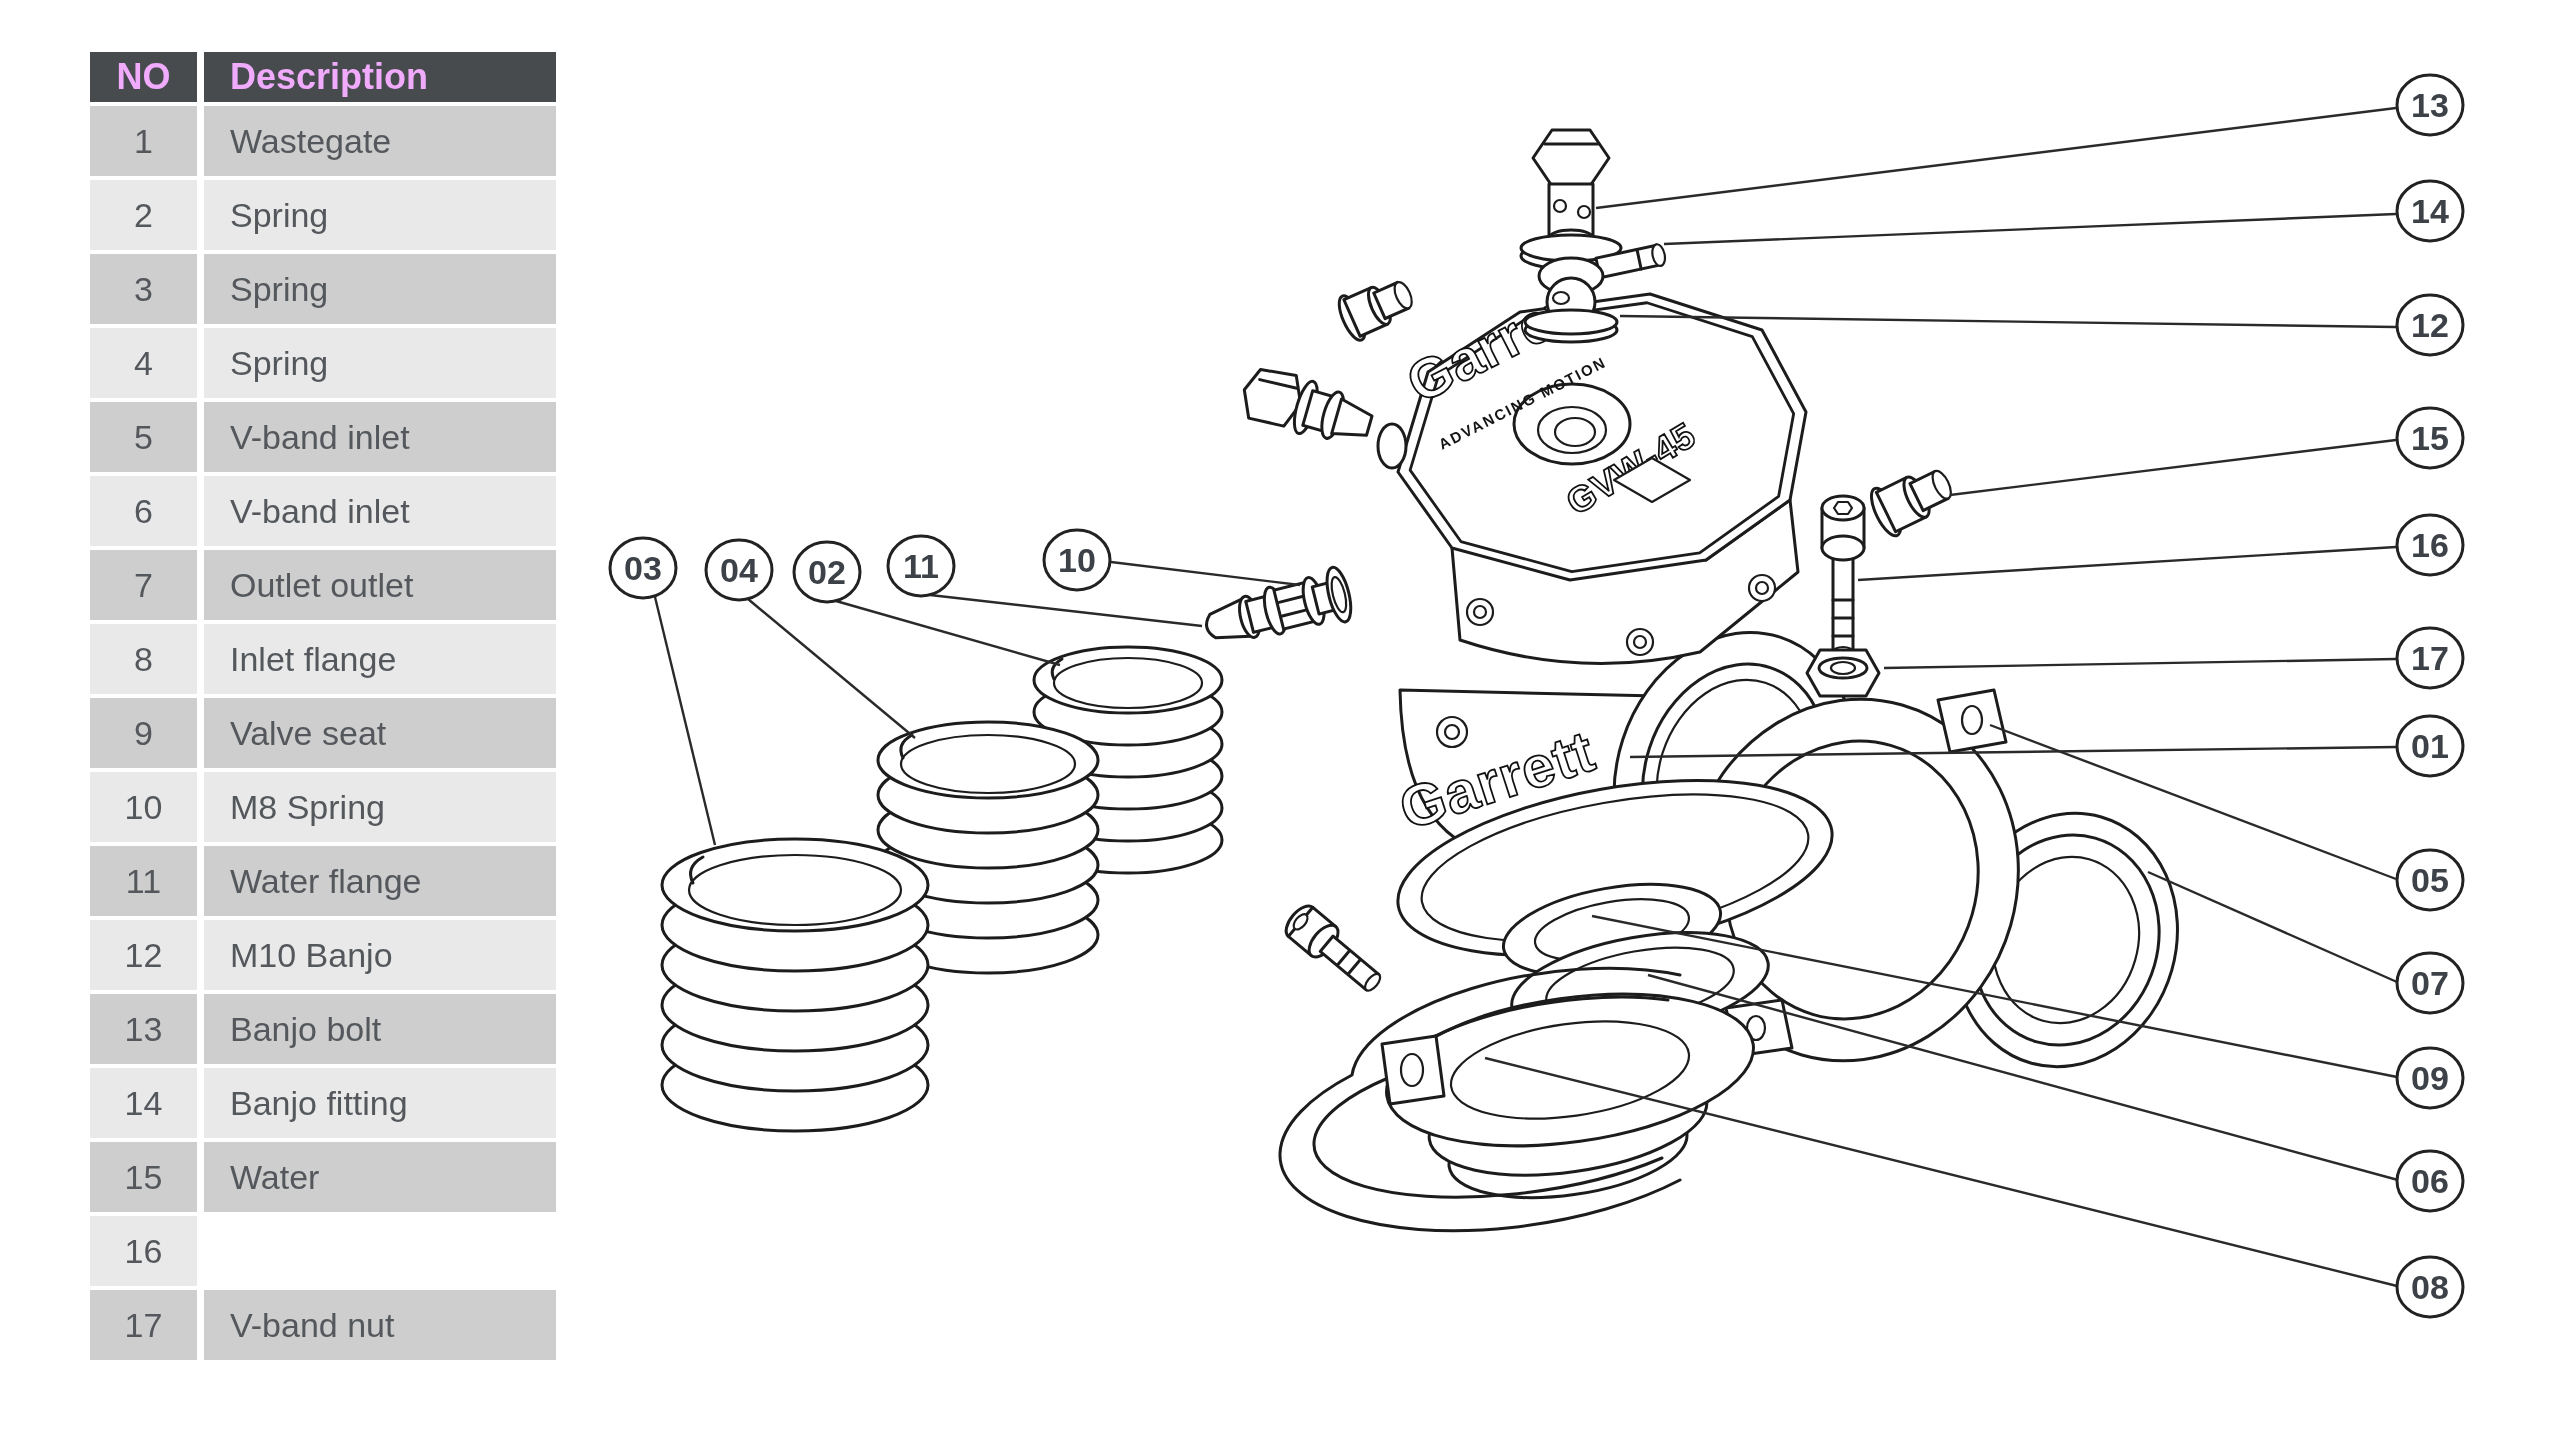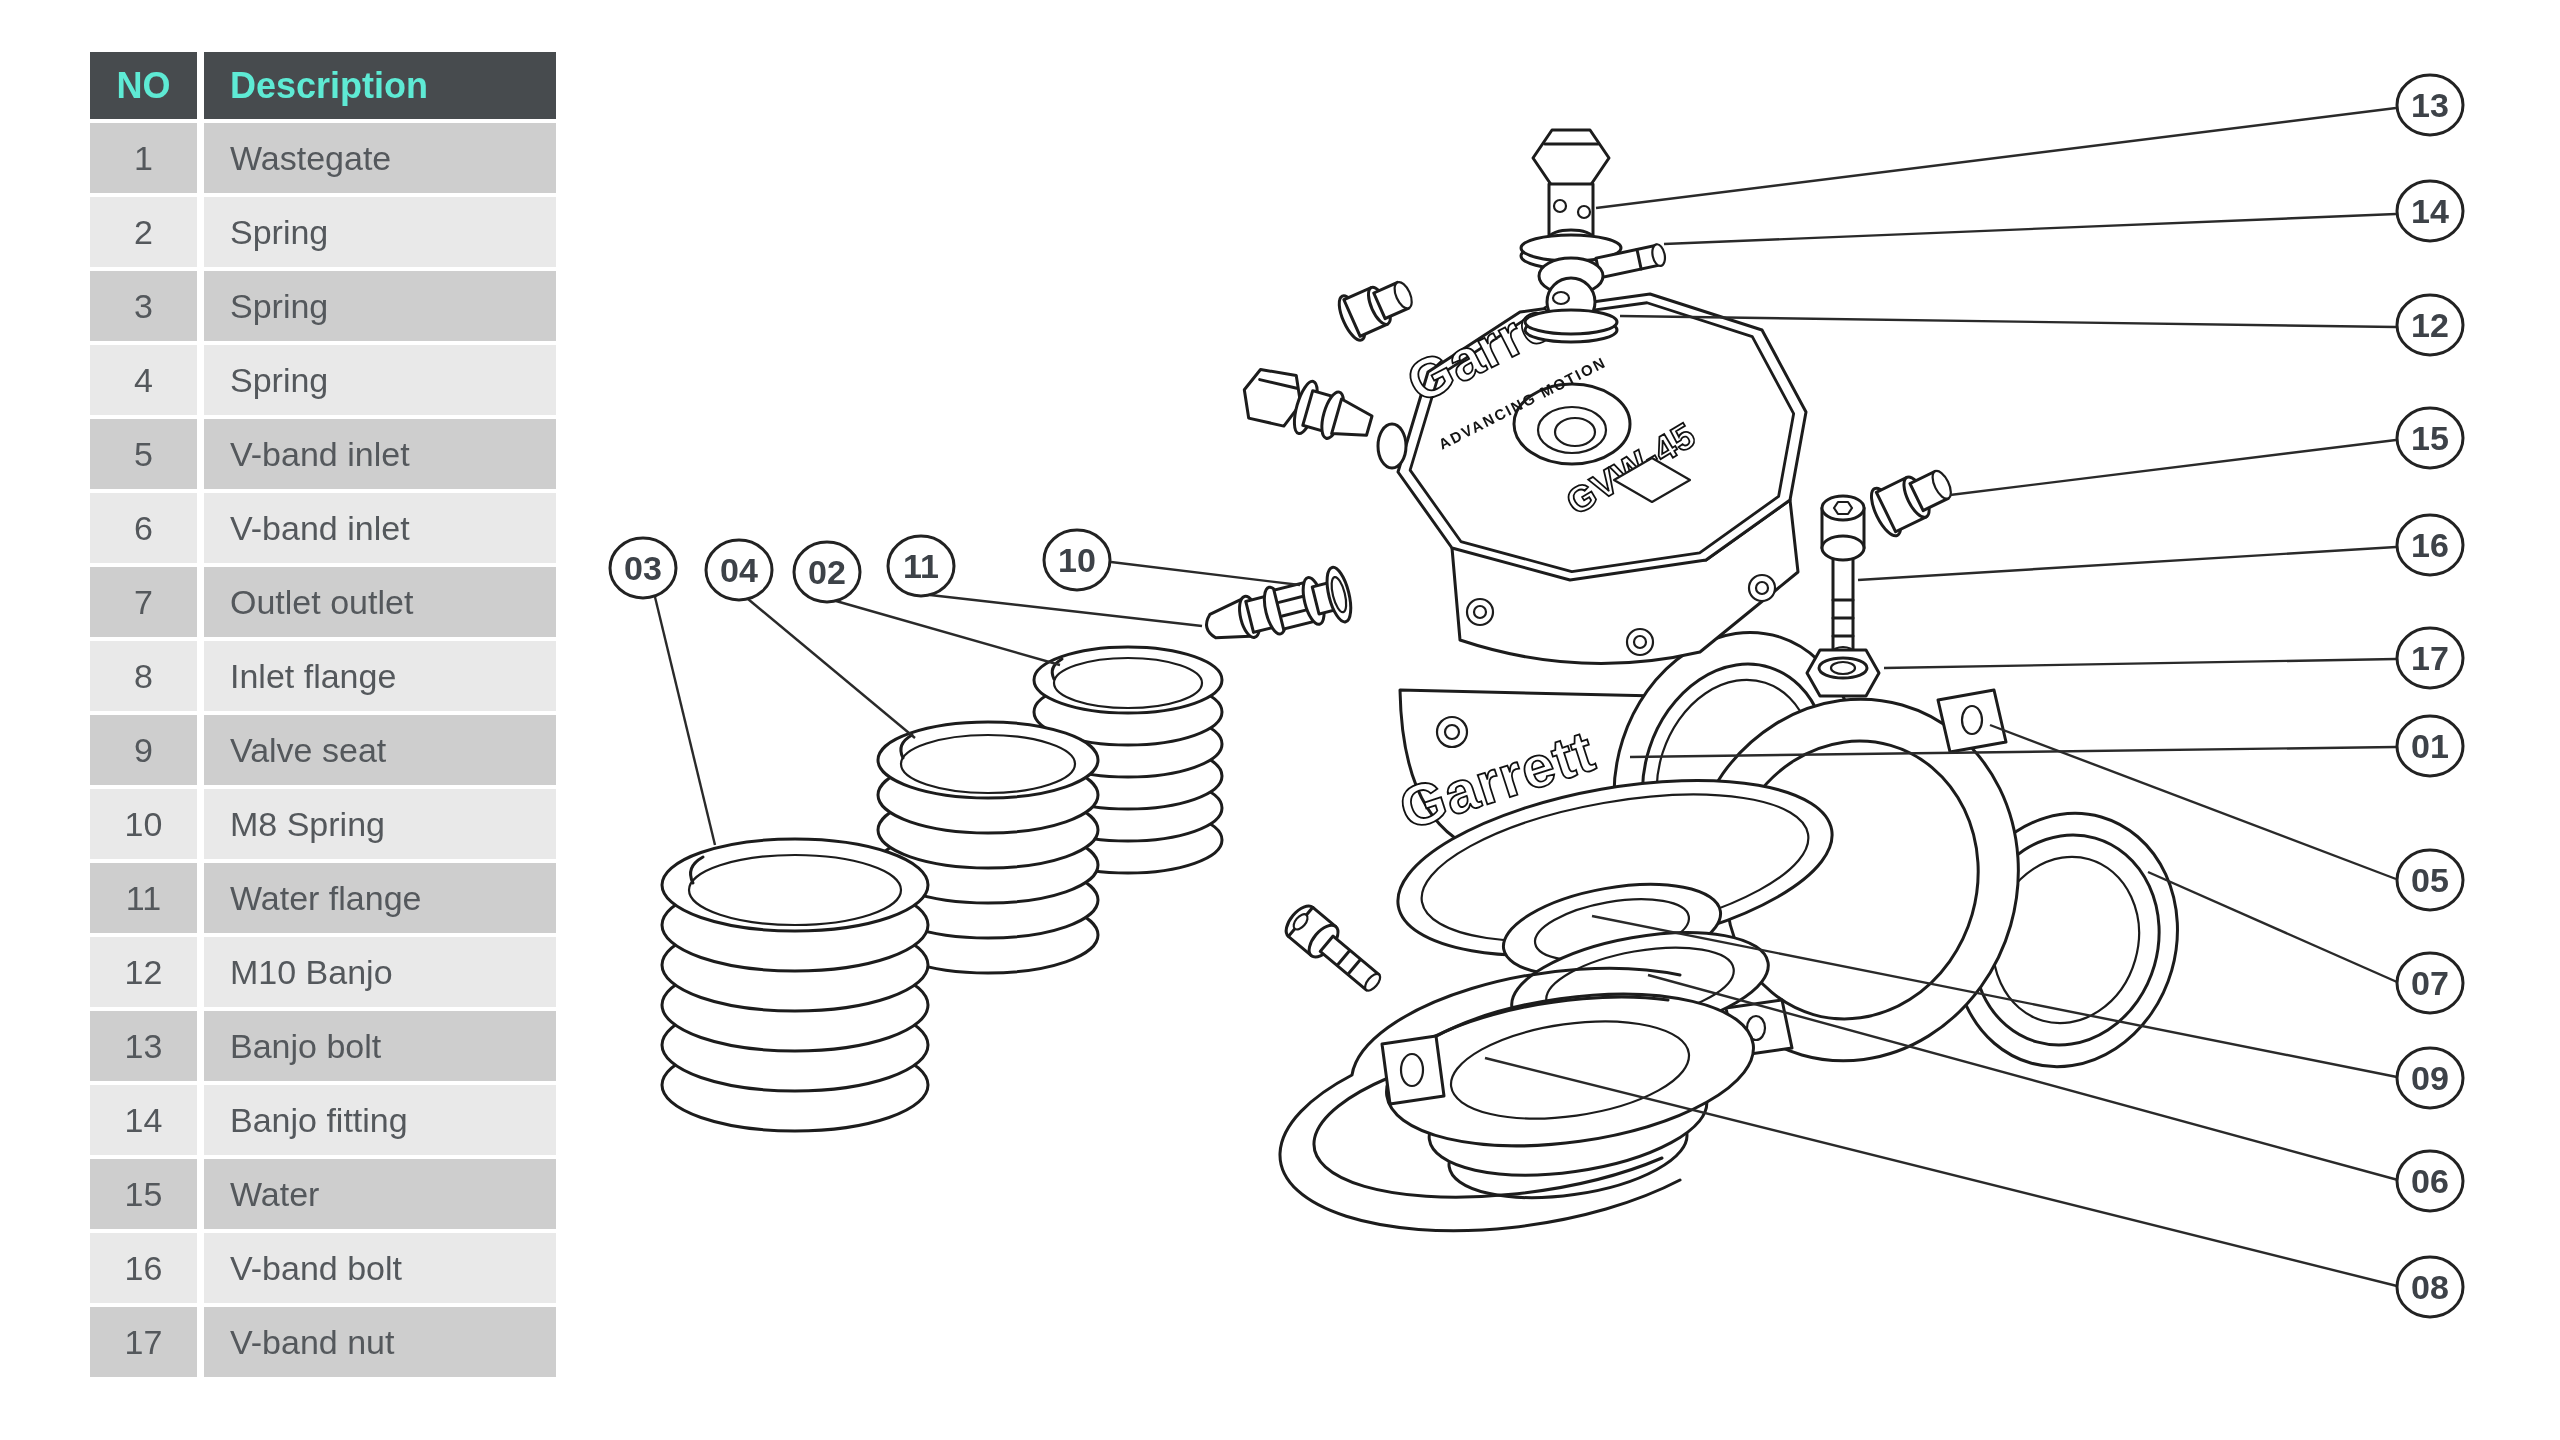--- a/index.html
+++ b/index.html
@@ -4,21 +4,21 @@
 <style>
   html,body{margin:0;padding:0;background:#ffffff;}
   body{width:2560px;height:1440px;position:relative;overflow:hidden;
        font-family:"Liberation Sans", sans-serif;}
 
   
   .parts-table{position:absolute;left:90px;top:52px;width:466px;}
   .t-head,.t-row{display:grid;grid-template-columns:107px 352px;column-gap:7px;}
   .t-head{margin-bottom:4px;}
   .t-row{margin-bottom:4px;}
-  .t-head .cell{background:#474b4e;color:#5eead4;font-weight:bold;font-size:36px;height:67px;}
+  .t-head .cell{background:#474b4e;color:#f0abfc;font-weight:bold;font-size:36px;height:50px;}
   .cell{display:flex;align-items:center;}
   .cell.no{justify-content:center;}
   .cell.desc{justify-content:flex-start;padding-left:26px;}
   .t-row .cell{height:70px;font-size:34px;color:#54585c;}
   .t-row:nth-child(odd) .cell{background:#cecece;}
   .t-row:nth-child(even) .cell{background:#e9e9e9;}
 
   
   #diagram{position:absolute;left:0;top:0;width:2560px;height:1440px;}
   .ln{stroke:#1c1c1c;stroke-width:3;fill:none;stroke-linecap:round;stroke-linejoin:round;}
@@ -109,21 +109,20 @@
     <div class="cell desc">Banjo fitting</div>
   </div>
 
   <div class="t-row">
     <div class="cell no">15</div>
     <div class="cell desc">Water</div>
   </div>
 
   <div class="t-row">
     <div class="cell no">16</div>
-    <div class="cell desc">V-band bolt</div>
   </div>
 
   <div class="t-row">
     <div class="cell no">17</div>
     <div class="cell desc">V-band nut</div>
   </div>
 </div>
 </div>
 
 <svg id="diagram" viewBox="0 0 2560 1440">

